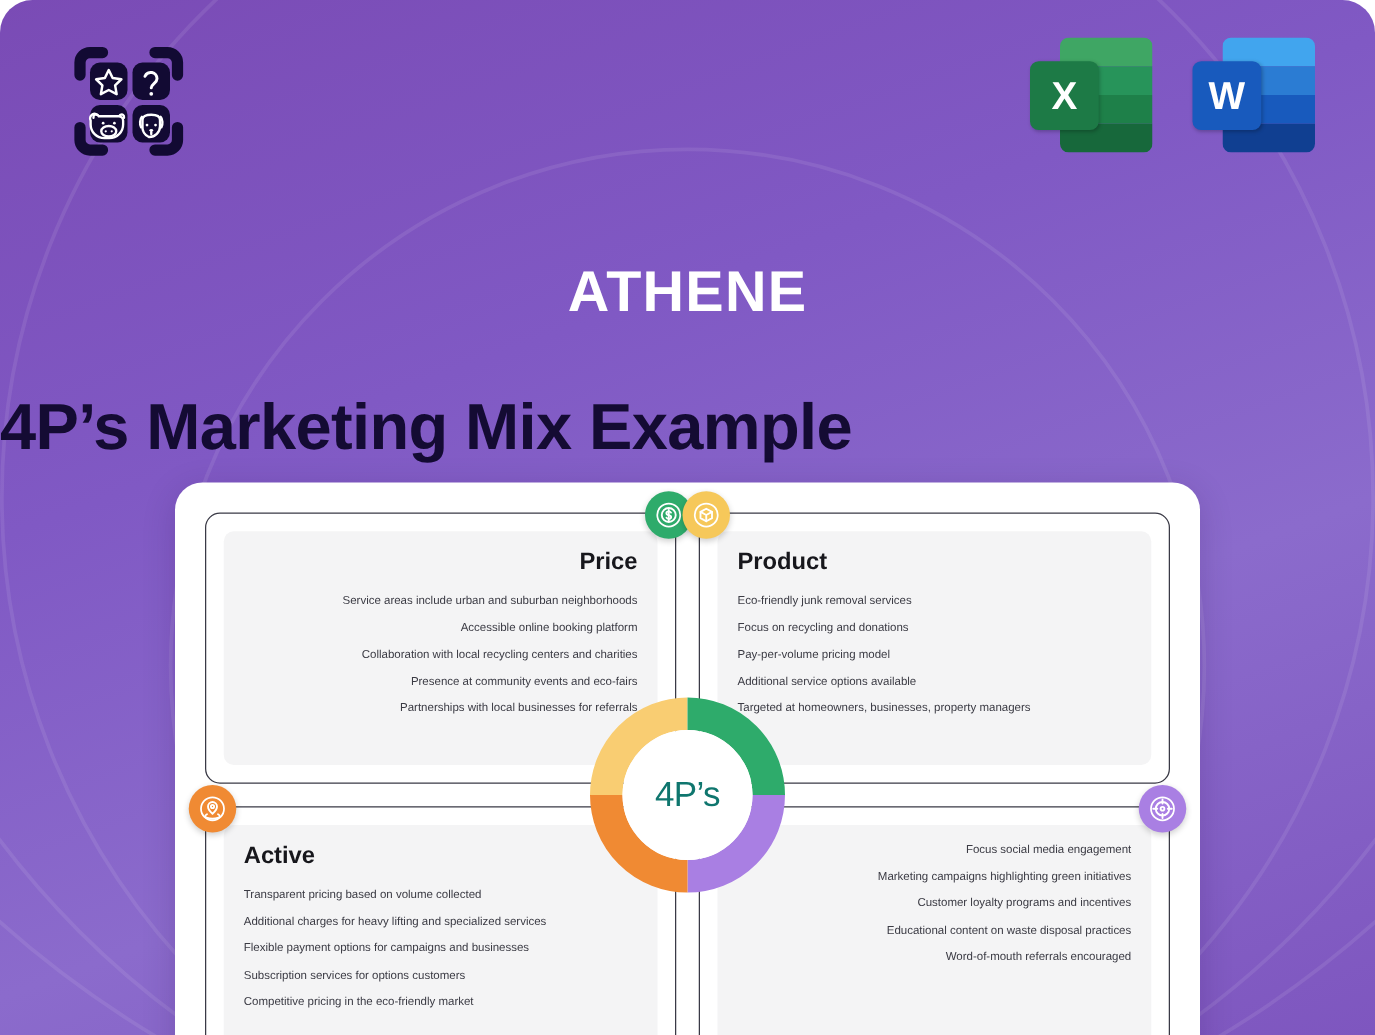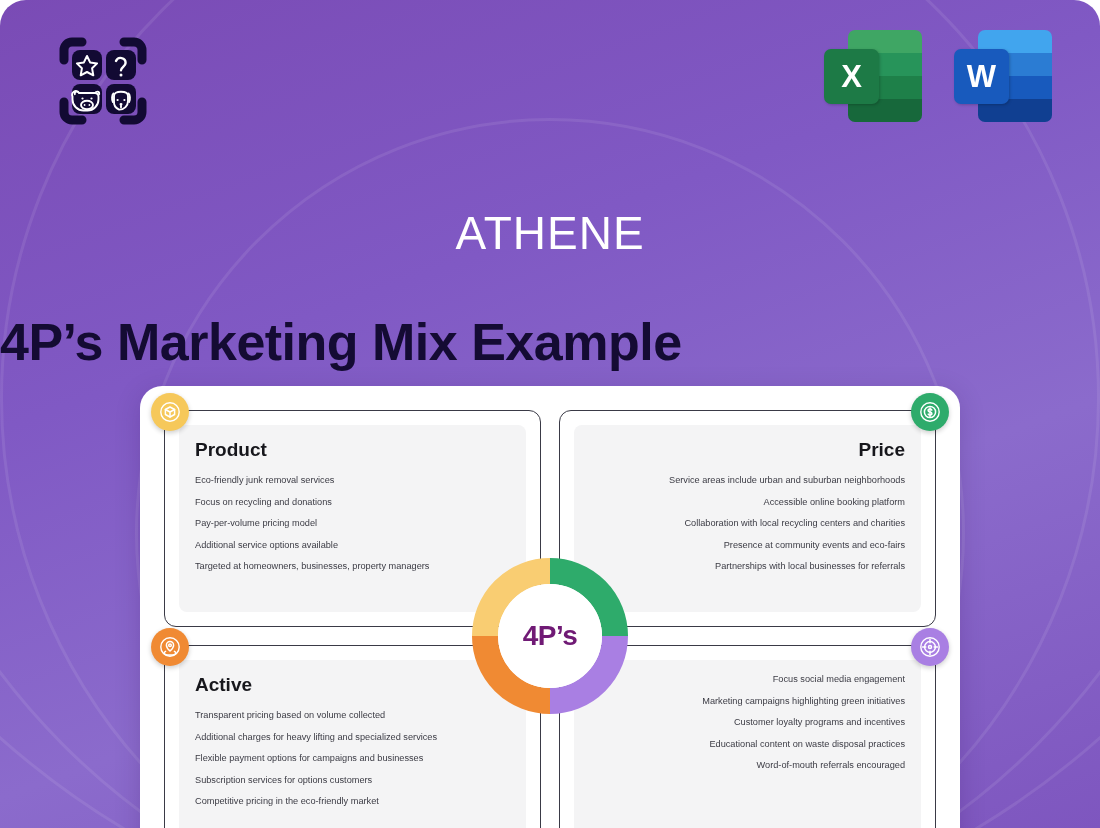--- a/index.html
+++ b/index.html
@@ -73,21 +73,21 @@
   .wd .sheet i:nth-child(2){ background:#2b7cd3; }
   .wd .sheet i:nth-child(3){ background:#185abd; }
   .wd .sheet i:nth-child(4){ background:#103f91; }
   .wd .badge { background:#185abd; }
 
   
   #brand {
     position: absolute; top: 206px; left: 0; right: 0;
     text-align: center;
     color: #ffffff;
-    font-size: 46px; font-weight: normal;
+    font-size: 46px; font-weight: bold;
     letter-spacing: 1px;
   }
   #headline {
     position: absolute; top: 312px; left: 0; right: 0;
     text-align: left;
     color: #140b33;
     font-size: 52px; font-weight: bold;
     letter-spacing: -0.5px;
   }
 
@@ -159,21 +159,21 @@
     width: 166px; height: 166px;
     z-index: 10;
   }
   #donut svg { display: block; width: 166px; height: 166px; }
   #donut .hub {
     position: absolute; left: 50%; top: 50%;
     transform: translate(-50%,-50%);
     width: 104px; height: 104px; border-radius: 50%;
     background: #ffffff;
     display: flex; align-items: center; justify-content: center;
-    font-size: 28px; font-weight: bold; color: #701a75;
+    font-size: 28px; font-weight: normal; color: #0f766e;
     letter-spacing: -0.5px;
   }
 </style>
 </head>
 <body>
 
 <div id="stage">
 
   <div class="ring r1"></div>
   <div class="ring r2"></div>
@@ -238,57 +238,57 @@
       <div class="badge">W</div>
     </div>
   </div>
 
   <div id="brand">ATHENE</div>
   <div id="headline">4P’s Marketing Mix Example</div>
 
   <div id="card">
     <div id="grid">
 
+      <div class="quad q-right">
+        <div class="qicon i-price">
+          <svg viewBox="0 0 24 24" fill="none" stroke="#fff" stroke-width="1.5" stroke-linecap="round">
+            <circle cx="12" cy="12" r="9.2" stroke-width="1.4"></circle>
+            <circle cx="12" cy="12" r="5.6"></circle>
+            <path d="M13.8 10.1 a2 2 0 0 0 -1.8 -1 c-1.1 0 -1.9 .6 -1.9 1.5 s.8 1.3 1.9 1.5 s1.9 .6 1.9 1.5 s-.8 1.5 -1.9 1.5 a2 2 0 0 1 -1.8 -1"></path>
+            <path d="M12 8 v8.4"></path>
+          </svg>
+        </div>
+        <div class="inner">
+          <h3>Price</h3>
+          <ul>
+            <li>Service areas include urban and suburban neighborhoods</li>
+            <li>Accessible online booking platform</li>
+            <li>Collaboration with local recycling centers and charities</li>
+            <li>Presence at community events and eco-fairs</li>
+            <li>Partnerships with local businesses for referrals</li>
+          </ul>
+        </div>
+      </div>
+
       <div class="quad">
         <div class="qicon i-product">
           <svg viewBox="0 0 24 24" fill="none" stroke="#fff" stroke-width="1.5" stroke-linejoin="round" stroke-linecap="round">
             <circle cx="12" cy="12" r="9.2" stroke-width="1.4"></circle>
             <path d="M12 7 l4.6 2.5 v5 L12 17 l-4.6 -2.5 v-5 Z"></path>
             <path d="M7.4 9.5 L12 12 l4.6 -2.5 M12 12 v5"></path>
           </svg>
         </div>
         <div class="inner">
           <h3>Product</h3>
           <ul>
             <li>Eco-friendly junk removal services</li>
             <li>Focus on recycling and donations</li>
             <li>Pay-per-volume pricing model</li>
             <li>Additional service options available</li>
             <li>Targeted at homeowners, businesses, property managers</li>
-          </ul>
-        </div>
-      </div>
-
-      <div class="quad q-right">
-        <div class="qicon i-price">
-          <svg viewBox="0 0 24 24" fill="none" stroke="#fff" stroke-width="1.5" stroke-linecap="round">
-            <circle cx="12" cy="12" r="9.2" stroke-width="1.4"></circle>
-            <circle cx="12" cy="12" r="5.6"></circle>
-            <path d="M13.8 10.1 a2 2 0 0 0 -1.8 -1 c-1.1 0 -1.9 .6 -1.9 1.5 s.8 1.3 1.9 1.5 s1.9 .6 1.9 1.5 s-.8 1.5 -1.9 1.5 a2 2 0 0 1 -1.8 -1"></path>
-            <path d="M12 8 v8.4"></path>
-          </svg>
-        </div>
-        <div class="inner">
-          <h3>Price</h3>
-          <ul>
-            <li>Service areas include urban and suburban neighborhoods</li>
-            <li>Accessible online booking platform</li>
-            <li>Collaboration with local recycling centers and charities</li>
-            <li>Presence at community events and eco-fairs</li>
-            <li>Partnerships with local businesses for referrals</li>
           </ul>
         </div>
       </div>
 
       <div class="quad">
         <div class="qicon i-place">
           <svg viewBox="0 0 24 24" fill="none" stroke="#fff" stroke-width="1.5" stroke-linecap="round">
             <circle cx="12" cy="12" r="9.2" stroke-width="1.4"></circle>
             <path d="M12 6.6 a3.6 3.6 0 0 1 3.6 3.6 c0 2.7 -3.6 5.8 -3.6 5.8 s-3.6 -3.1 -3.6 -5.8 A3.6 3.6 0 0 1 12 6.6 Z"></path>
             <circle cx="12" cy="10.2" r="1.3"></circle>

